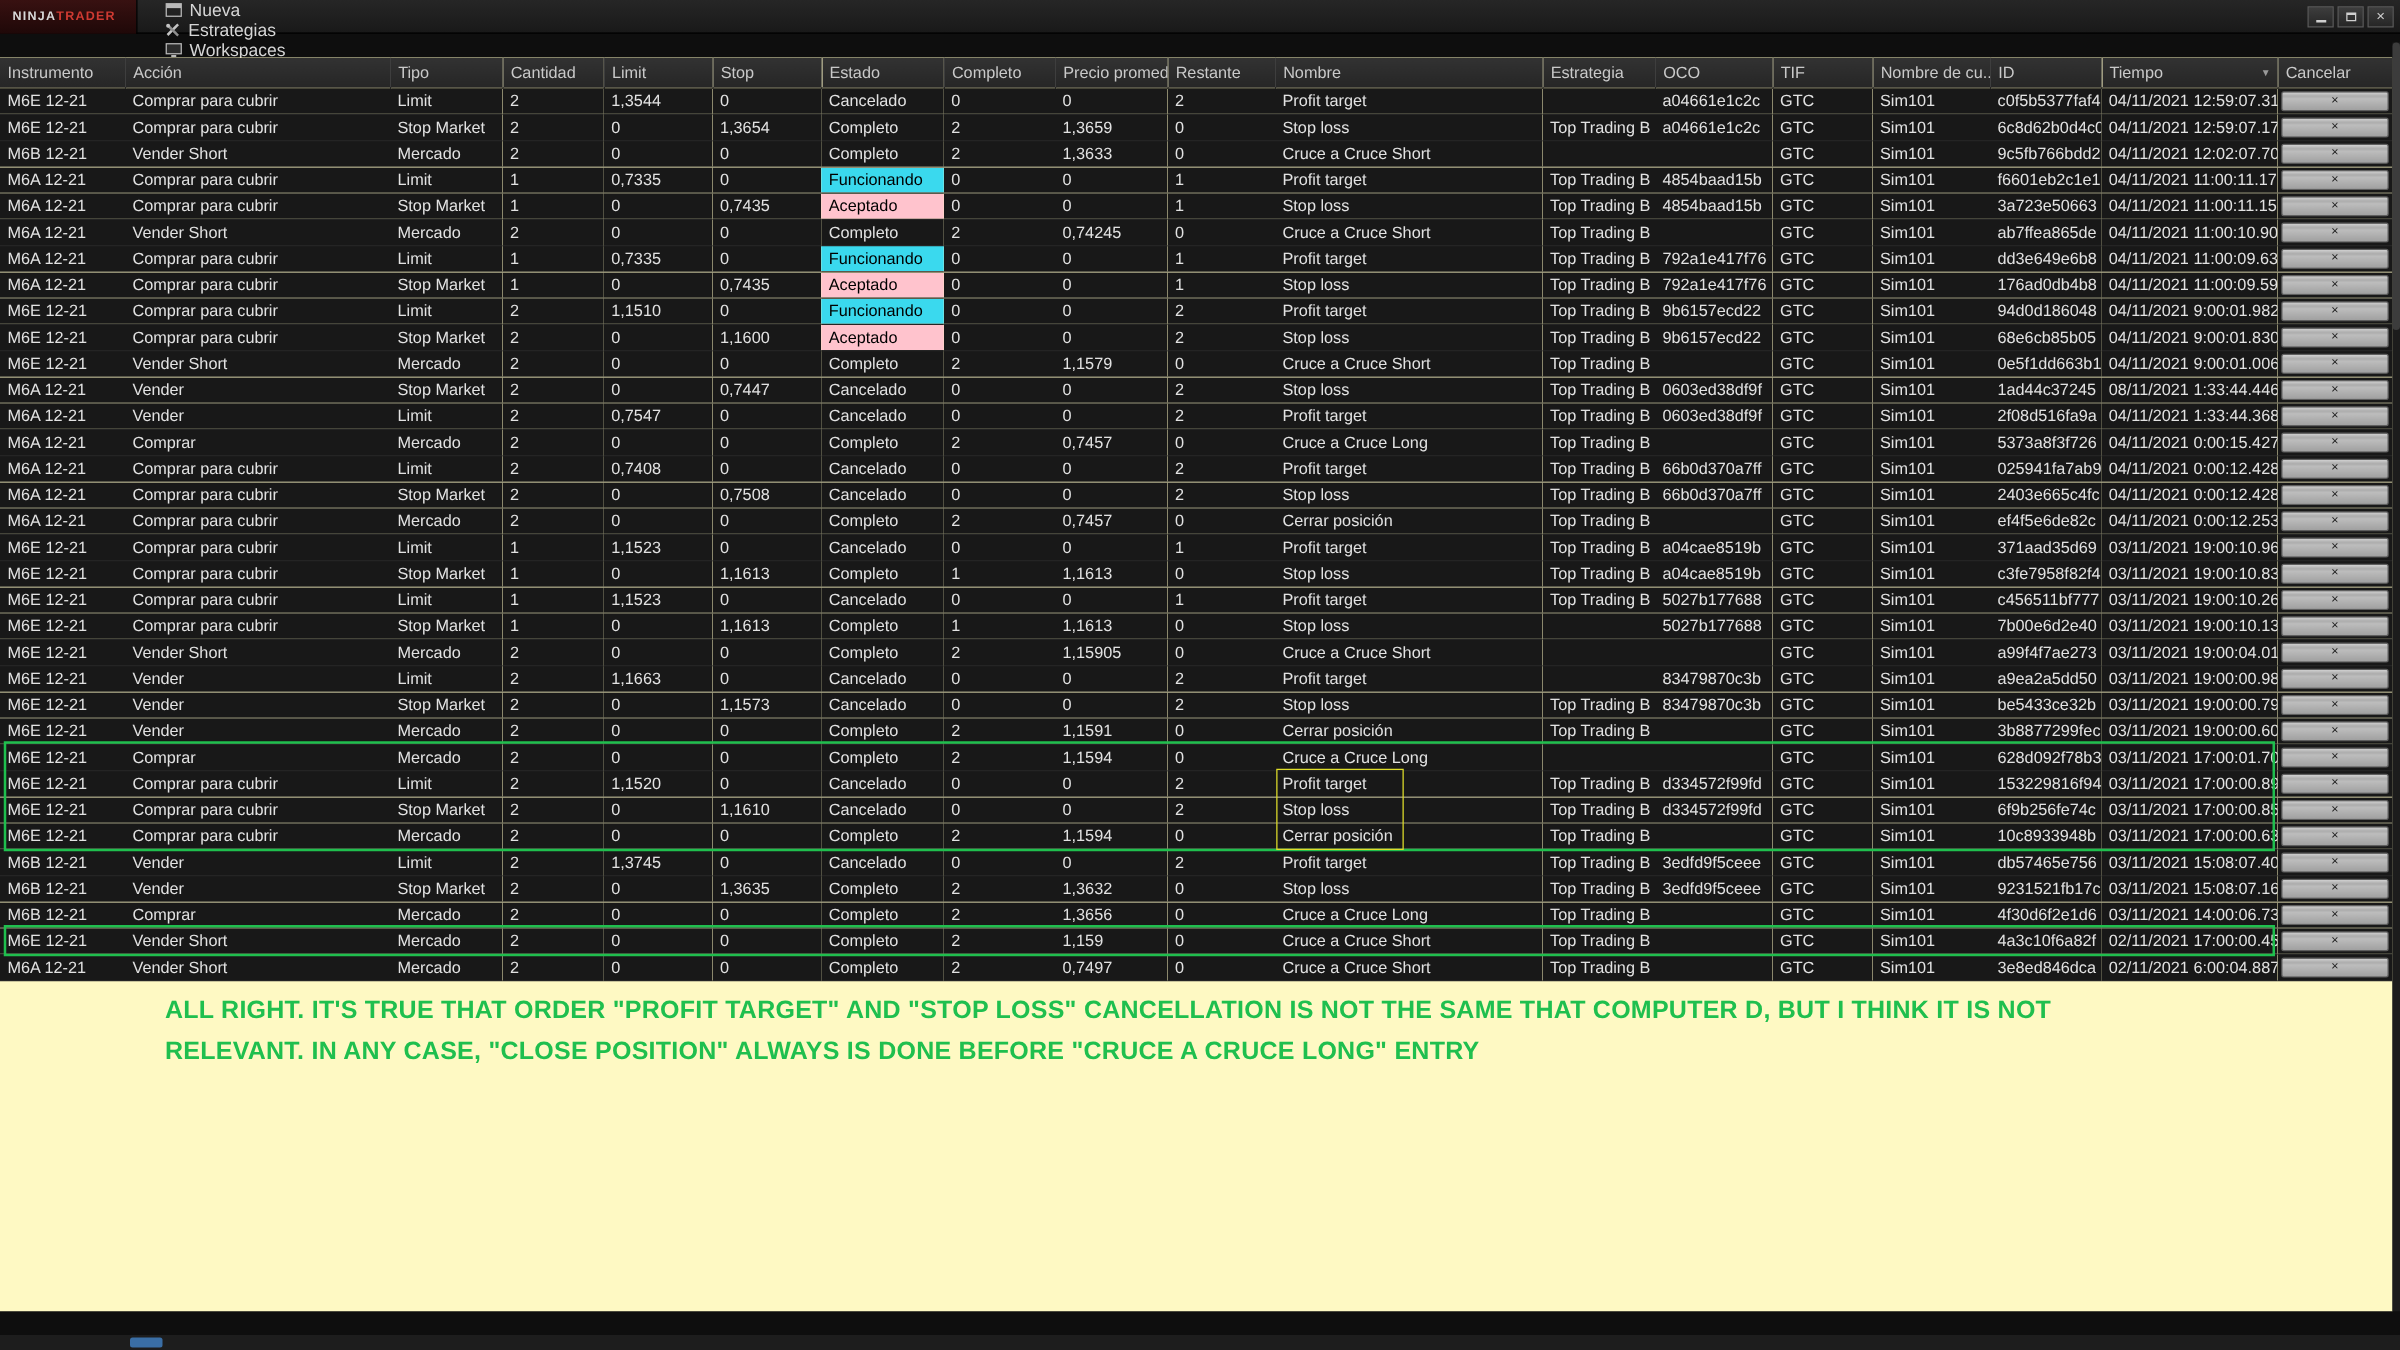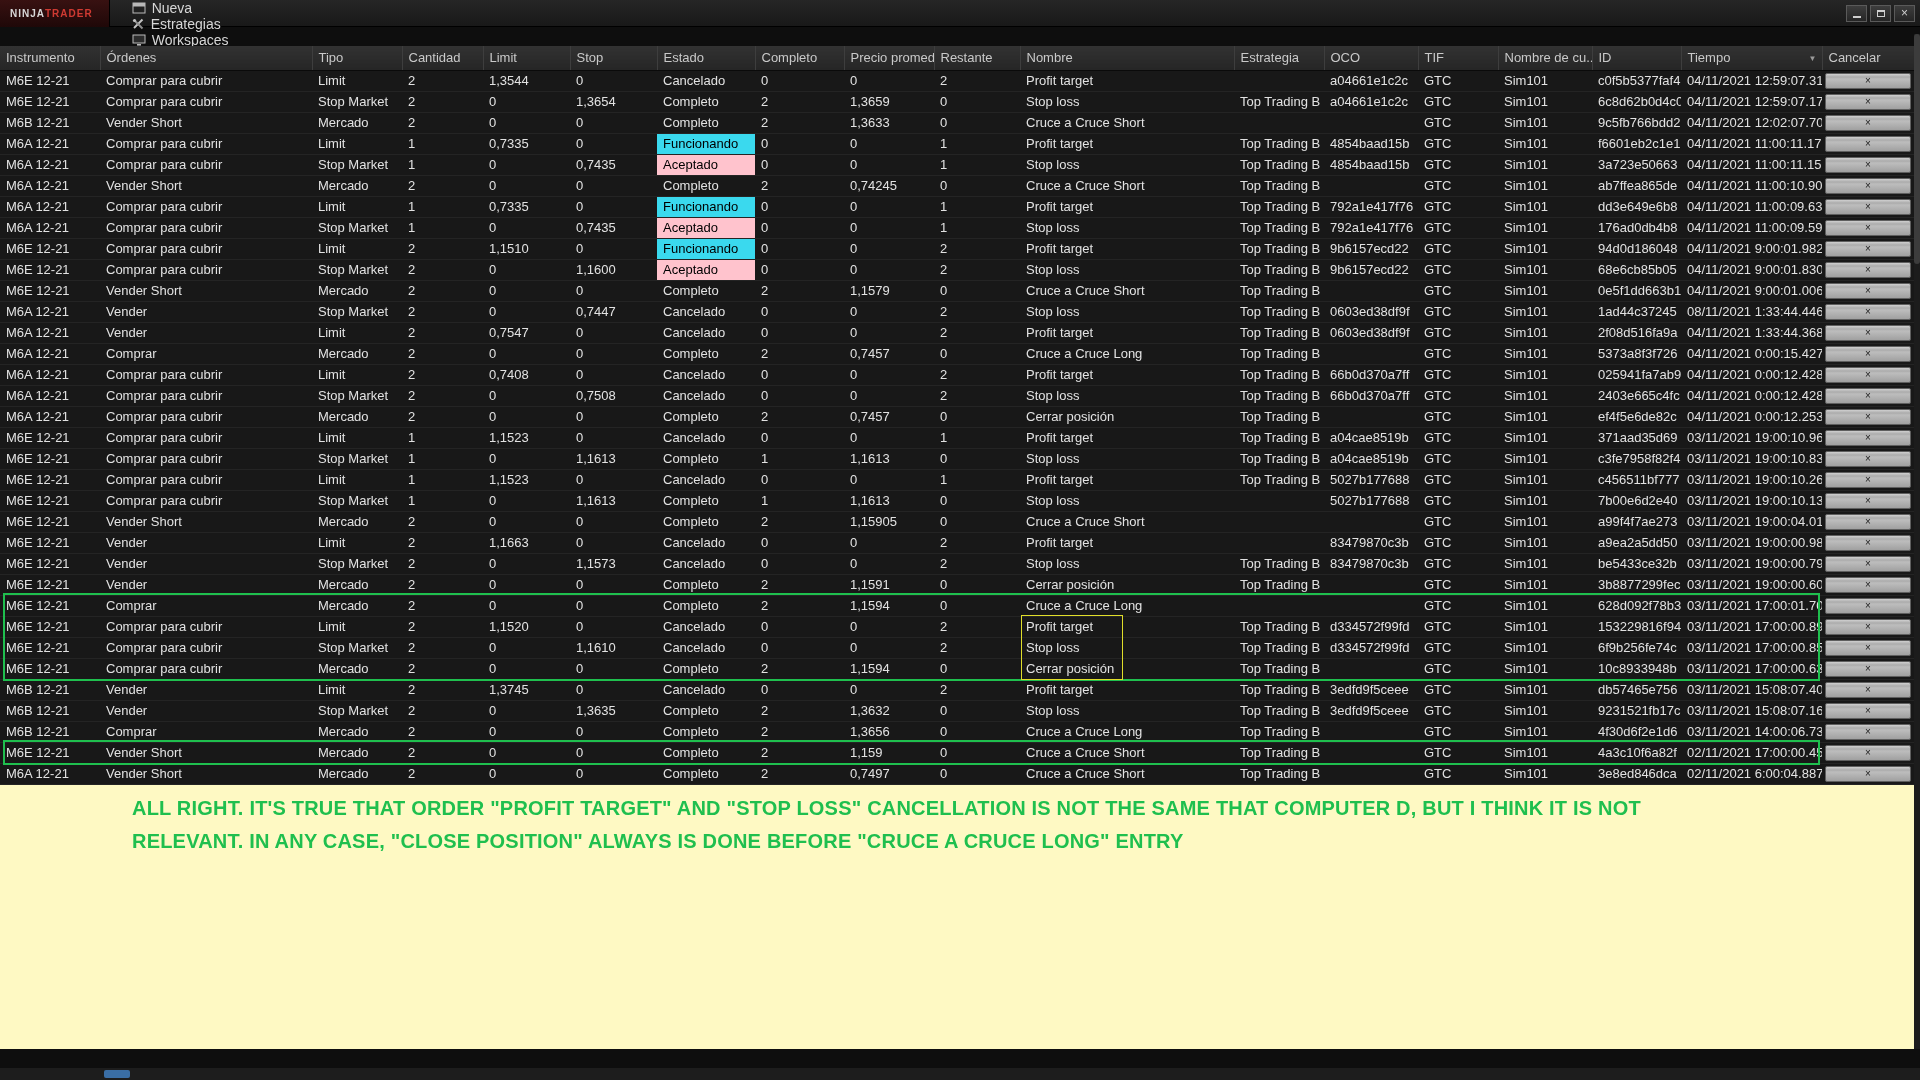--- a/index.html
+++ b/index.html
@@ -141,21 +141,21 @@
         <col style="width:94px">
           <col style="width:80px">
           <col style="width:94px">
           <col style="width:89px">
         <col style="width:141px">
           <col style="width:92px">
       </colgroup>
       <thead>
           <tr id="header-row">
             <th>Instrumento</th>
-            <th>Órdenes</th>
+            <th>Acción</th>
             <th>Tipo</th>
             <th>Cantidad</th>
             <th>Limit</th>
             <th>Stop</th>
             <th>Estado</th>
             <th>Completo</th>
             <th>Precio promed...</th>
             <th>Restante</th>
             <th>Nombre</th>
             <th>Estrategia</th>

